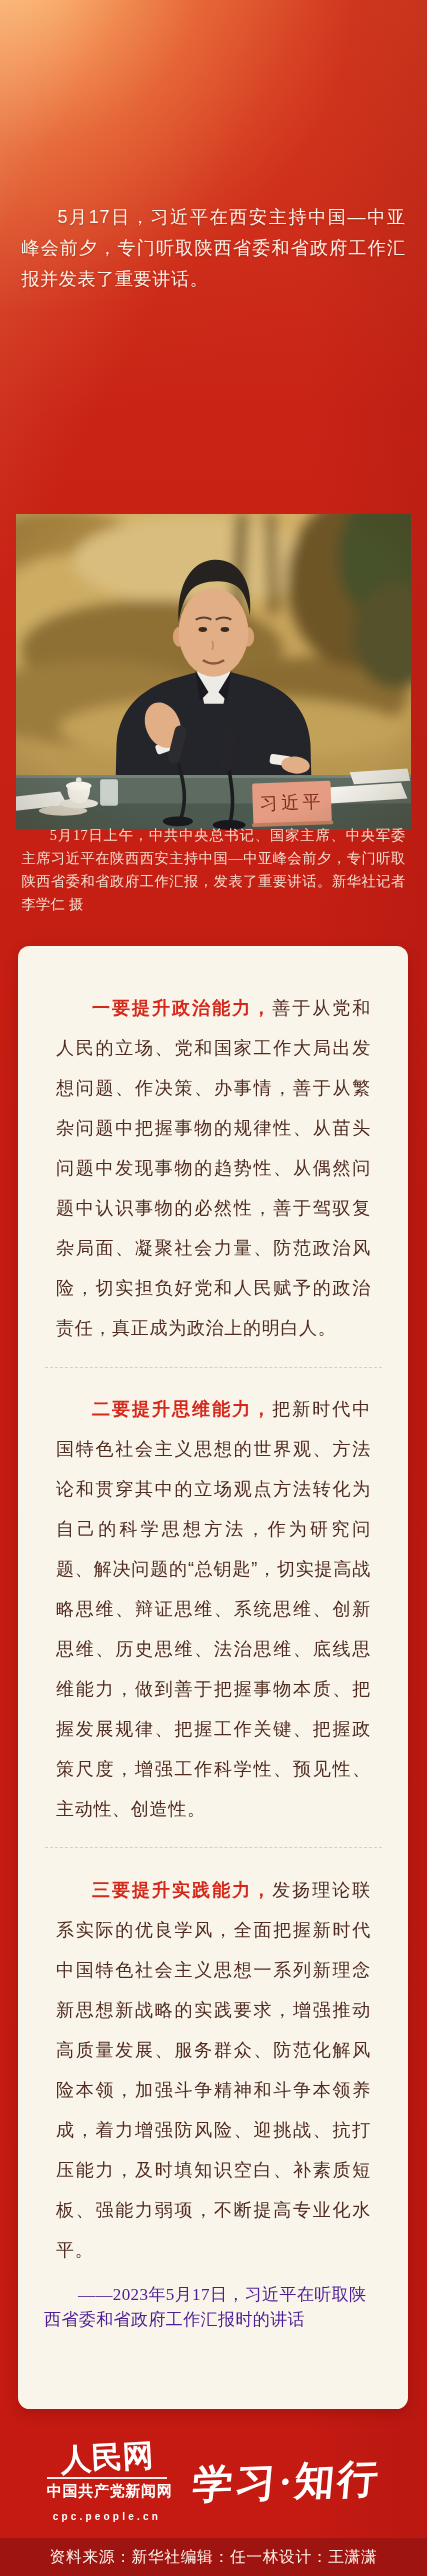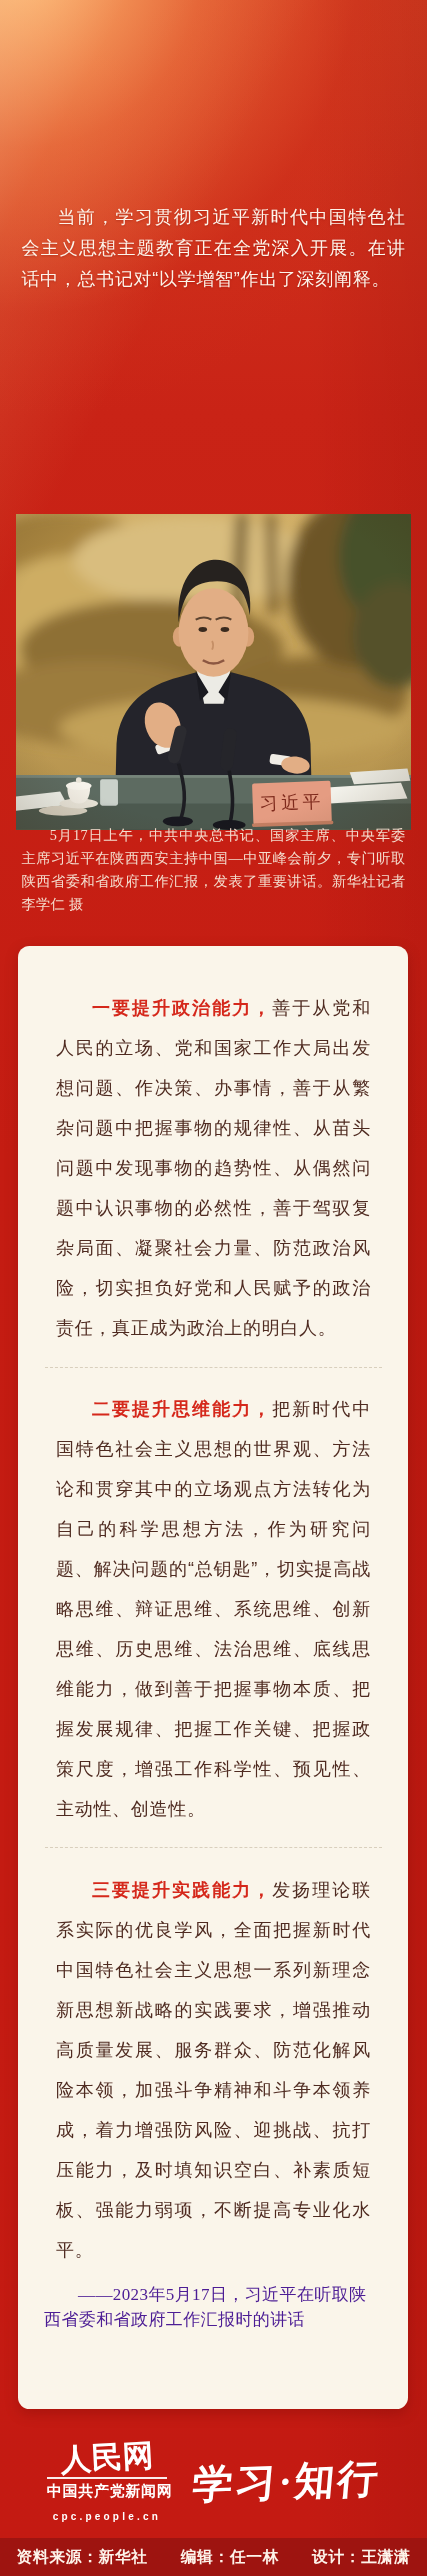--- a/index.html
+++ b/index.html
@@ -70,33 +70,33 @@
   .pd-rule{height:1.4px;background:rgba(255,255,255,.92);margin:3.6px 0 3.6px 0;}
   .pd-site{font-size:15px;font-weight:700;letter-spacing:0.7px;white-space:nowrap;}
   .pd-url{font-size:10px;letter-spacing:3.2px;margin-top:10px;font-weight:600;white-space:nowrap;}
   .calligraphy{
     font-family:"Liberation Serif","DejaVu Serif",serif;font-weight:700;
     font-size:40px;transform:skewX(-7deg) rotate(-2deg);letter-spacing:2.8px;white-space:nowrap;
   }
   
   .credit-bar{
     position:absolute;left:0;bottom:0;width:100%;height:38px;background:#9e1410;
-    display:flex;justify-content:center;align-items:center;gap:33px;
-    color:#fdf3ea;font-size:15.7px;letter-spacing:0.7px;font-weight:bold;
+    display:flex;justify-content:center;align-items:center;
+    color:#fdf3ea;font-size:15.7px;letter-spacing:0.7px;
   }
 </style>
 </head>
 <body>
 
 <div class="poster">
   <div class="glow"></div>
 
 
   <section class="intro">
-    <p>当前，学习贯彻习近平新时代中国特色社会主义思想主题教育正在全党深入开展。在讲话中，总书记对“以学增智”作出了深刻阐释。</p>
+    <p>5月17日，习近平在西安主持中国—中亚峰会前夕，专门听取陕西省委和省政府工作汇报并发表了重要讲话。</p>
   </section>
 
   <figure class="photo" style="margin:0">
     <svg viewBox="0 0 554 443" aria-hidden="true">
       <defs>
         <linearGradient id="bg" x1="0" y1="0" x2="0" y2="1">
           <stop offset="0" stop-color="#d2b068"></stop>
             <stop offset=".55" stop-color="#c3a057"></stop>
             <stop offset="1" stop-color="#b2904c"></stop>
         </linearGradient>

